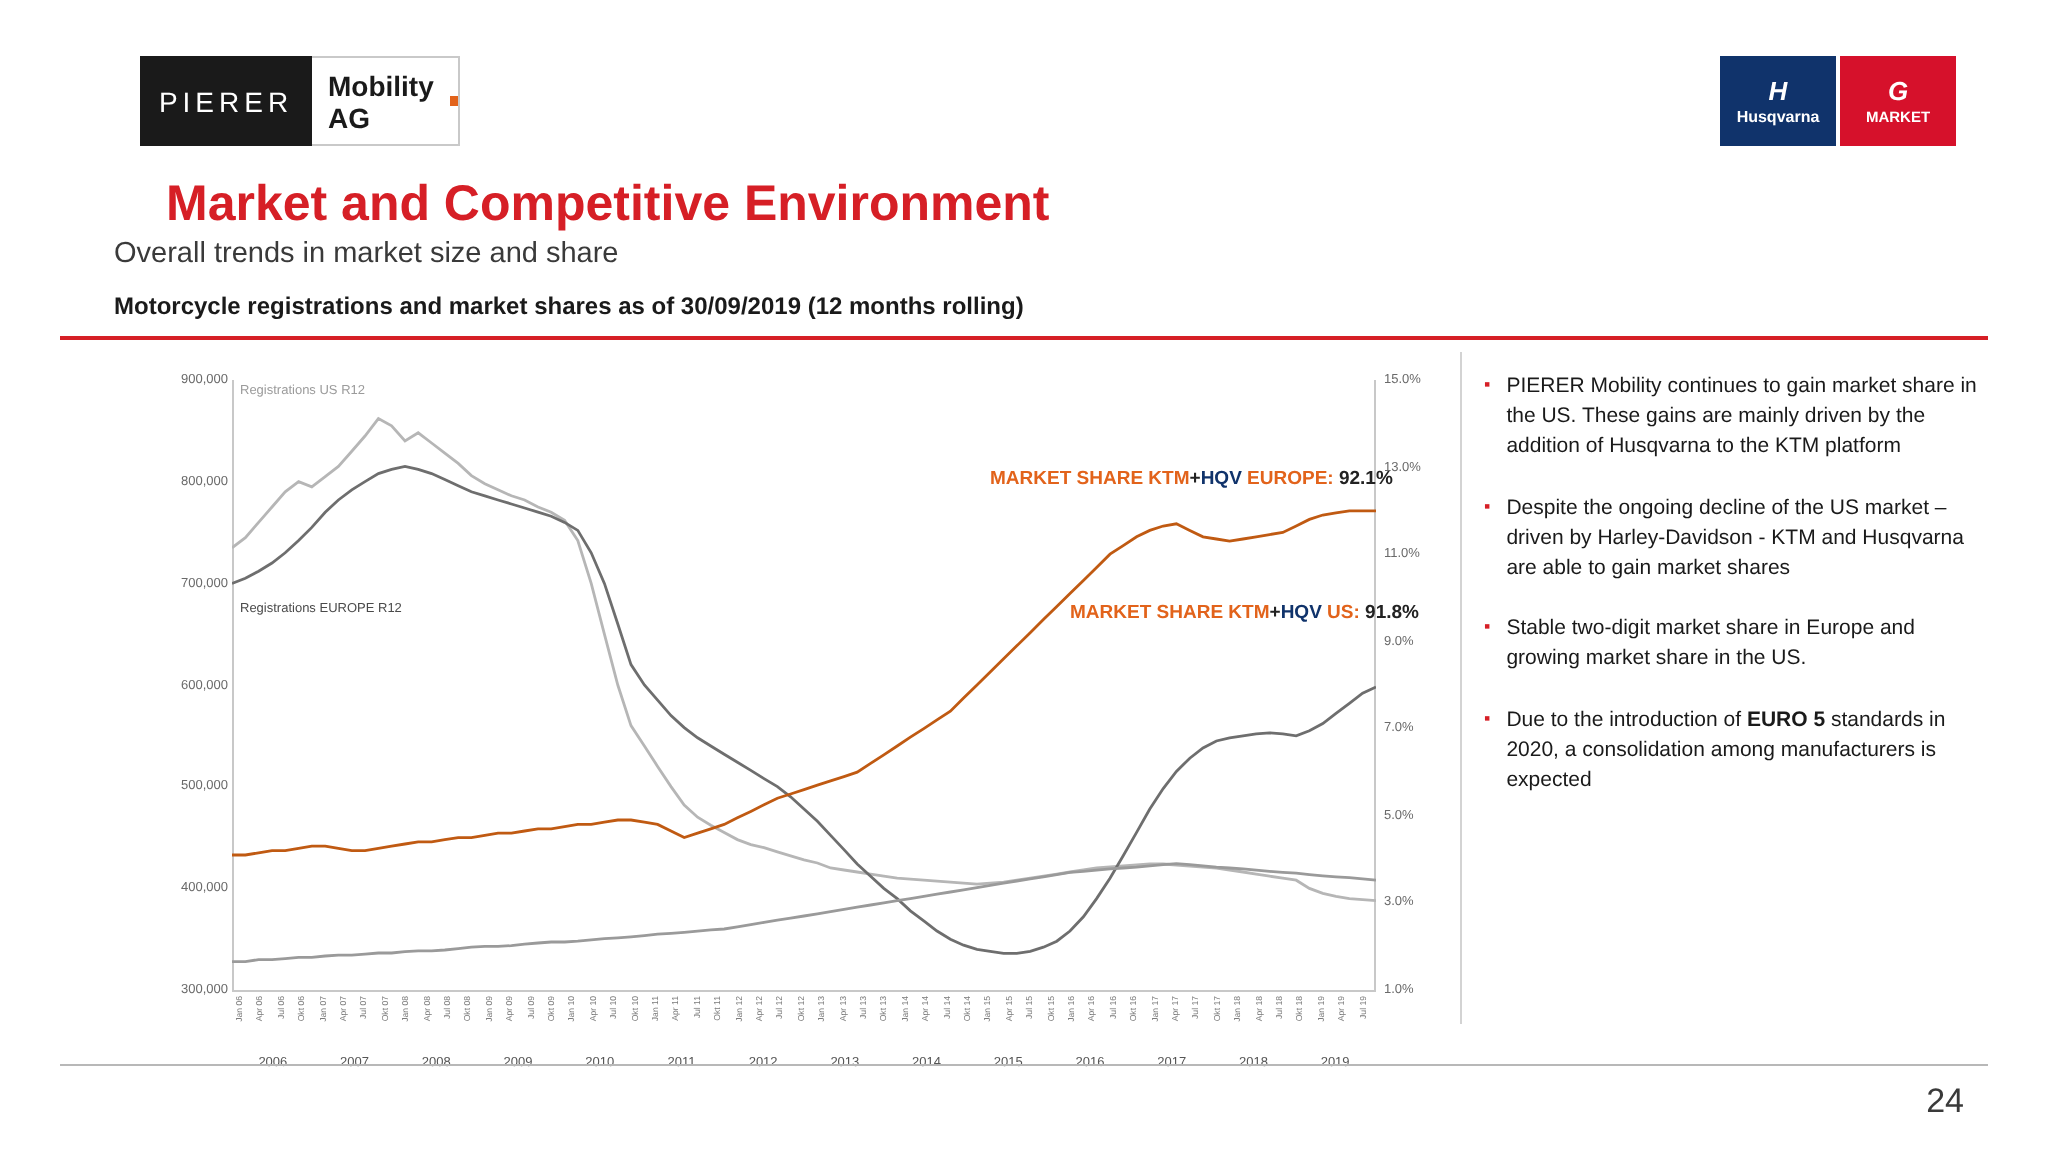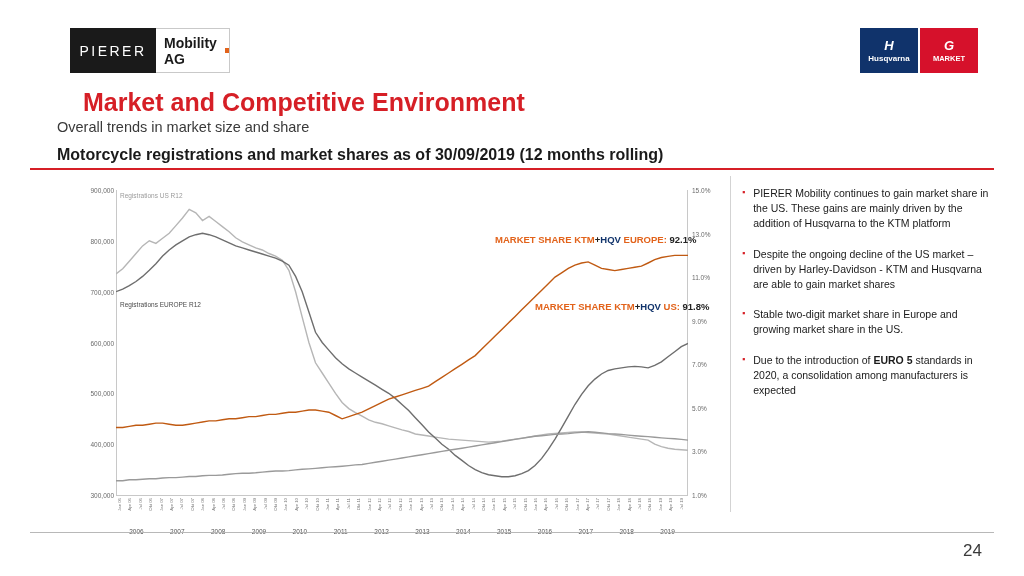--- a/index.html
+++ b/index.html
@@ -45,21 +45,21 @@
   .title {
     position: absolute; left: 56px; top: 88px;
     font-size: 25px; font-weight: bold; color: #d61f26; margin-left: 27px;
   }
   .subtitle {
     position: absolute; left: 57px; top: 119px;
     font-size: 14.5px; color: #3a3a3a;
   }
   .section-title {
     position: absolute; left: 57px; top: 146px;
-    font-size: 16px; font-weight: bold; color: #1a1a1a;
+    font-size: 12px; font-weight: bold; color: #1a1a1a;
   }
   .rule-top {
     position: absolute; left: 30px; top: 168px; width: 964px; height: 2px;
     background: #d61f26;
   }
 
   
   .chart-wrap {
     position: absolute; left: 30px; top: 176px; width: 700px; height: 345px;
   }

